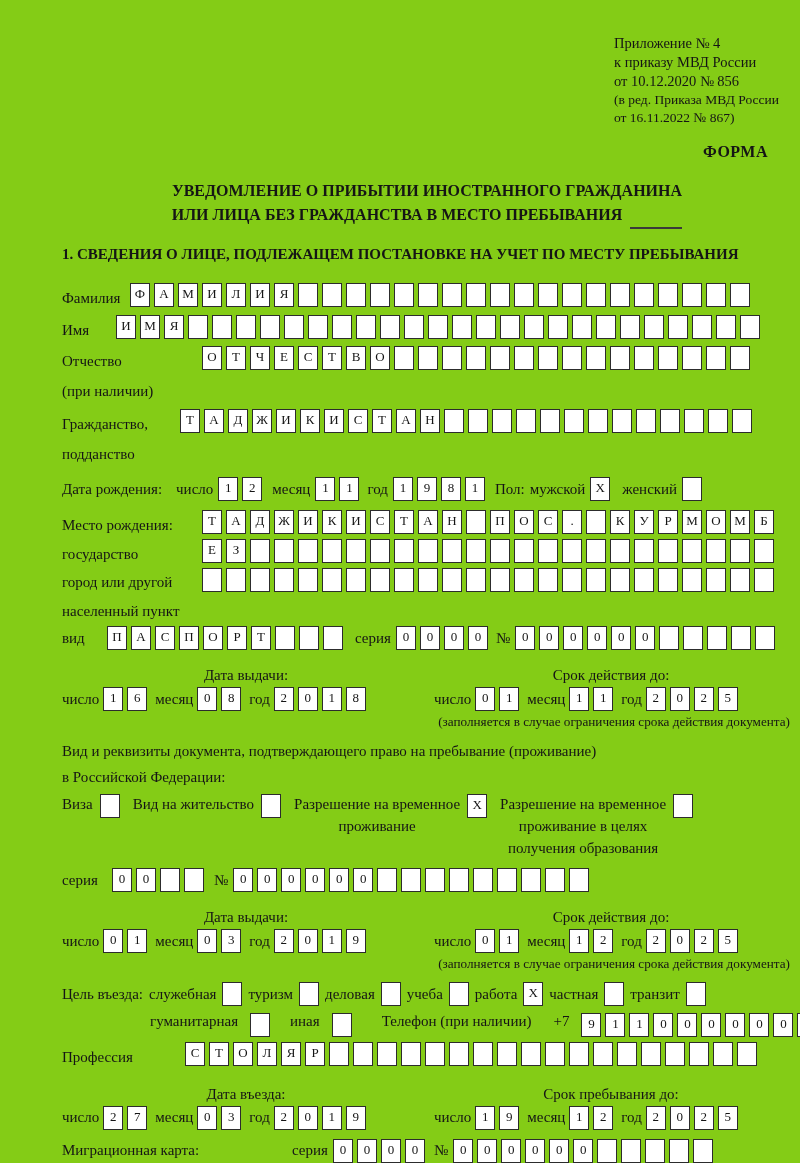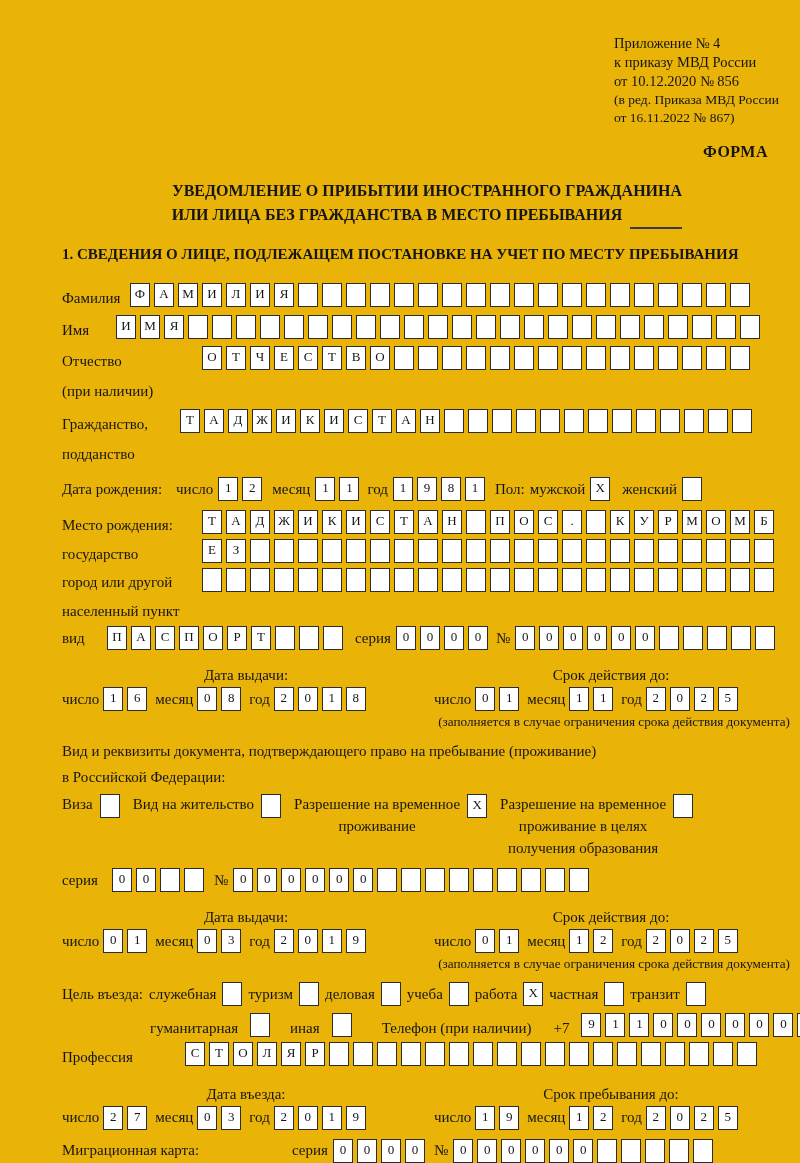--- a/index.html
+++ b/index.html
@@ -1,18 +1,18 @@
 <!DOCTYPE html>
 <html><head>
 <meta charset="utf-8">
 <style>
   html,body{margin:0;padding:0;background:#fff;}
   .page{position:relative;width:800px;height:1163px;box-sizing:border-box;
         padding:34px 8px 20px 62px;font-family:"Liberation Serif",serif;
-        color:#151515;font-size:15px;overflow:hidden;background:#eab308;}
+        color:#151515;font-size:15px;overflow:hidden;background:#84cc16;}
   
   .hdr{margin-left:552px;width:178px;line-height:1.32;font-size:14.5px;}
   .hdr .small{font-size:13.5px;}
   .forma{text-align:right;padding-right:24px;font-weight:bold;font-size:16px;margin-top:16px;letter-spacing:.5px;}
   .title{margin-top:18px;text-align:center;font-weight:bold;font-size:16px;line-height:1.5;}
   .blankline{display:inline-block;width:52px;border-bottom:2.4px solid #3a3a3a;margin-left:8px;}
   .sec1{margin-top:17px;font-weight:bold;font-size:15px;}
   
   .frow{display:flex;align-items:flex-start;margin-top:5px;}
   .flabel{flex:none;padding-top:4px;line-height:1.5;}
@@ -34,21 +34,21 @@
   .dgrow{display:flex;margin-top:3px;align-items:center;}
   .dgrp{display:flex;align-items:center;white-space:nowrap;}
   .dgrp .t{margin:0 4px;}
   .dg-l{width:368px;}
   .note{margin-top:3px;text-align:right;font-size:13.2px;padding-right:2px;}
   .intro{margin-top:9px;line-height:1.7;}
   .optrow{display:flex;align-items:flex-start;margin-top:4px;gap:13px;}
   .opt{display:flex;align-items:flex-start;gap:7px;}
   .opt .ml{text-align:center;line-height:1.45;}
   .purposerow{display:flex;align-items:center;margin-top:10px;gap:6px;flex-wrap:nowrap;white-space:nowrap;}
-  .purposerow2{display:flex;align-items:flex-end;margin-top:7px;gap:12px;margin-left:88px;white-space:nowrap;}
+  .purposerow2{display:flex;align-items:flex-start;margin-top:7px;gap:12px;margin-left:88px;white-space:nowrap;}
   .mcrow{display:flex;align-items:center;margin-top:9px;white-space:nowrap;}
 </style>
 </head>
 <body>
 
 <div class="page">
 
   <div class="hdr">
     <div>Приложение № 4</div>
     <div>к приказу МВД России</div>

